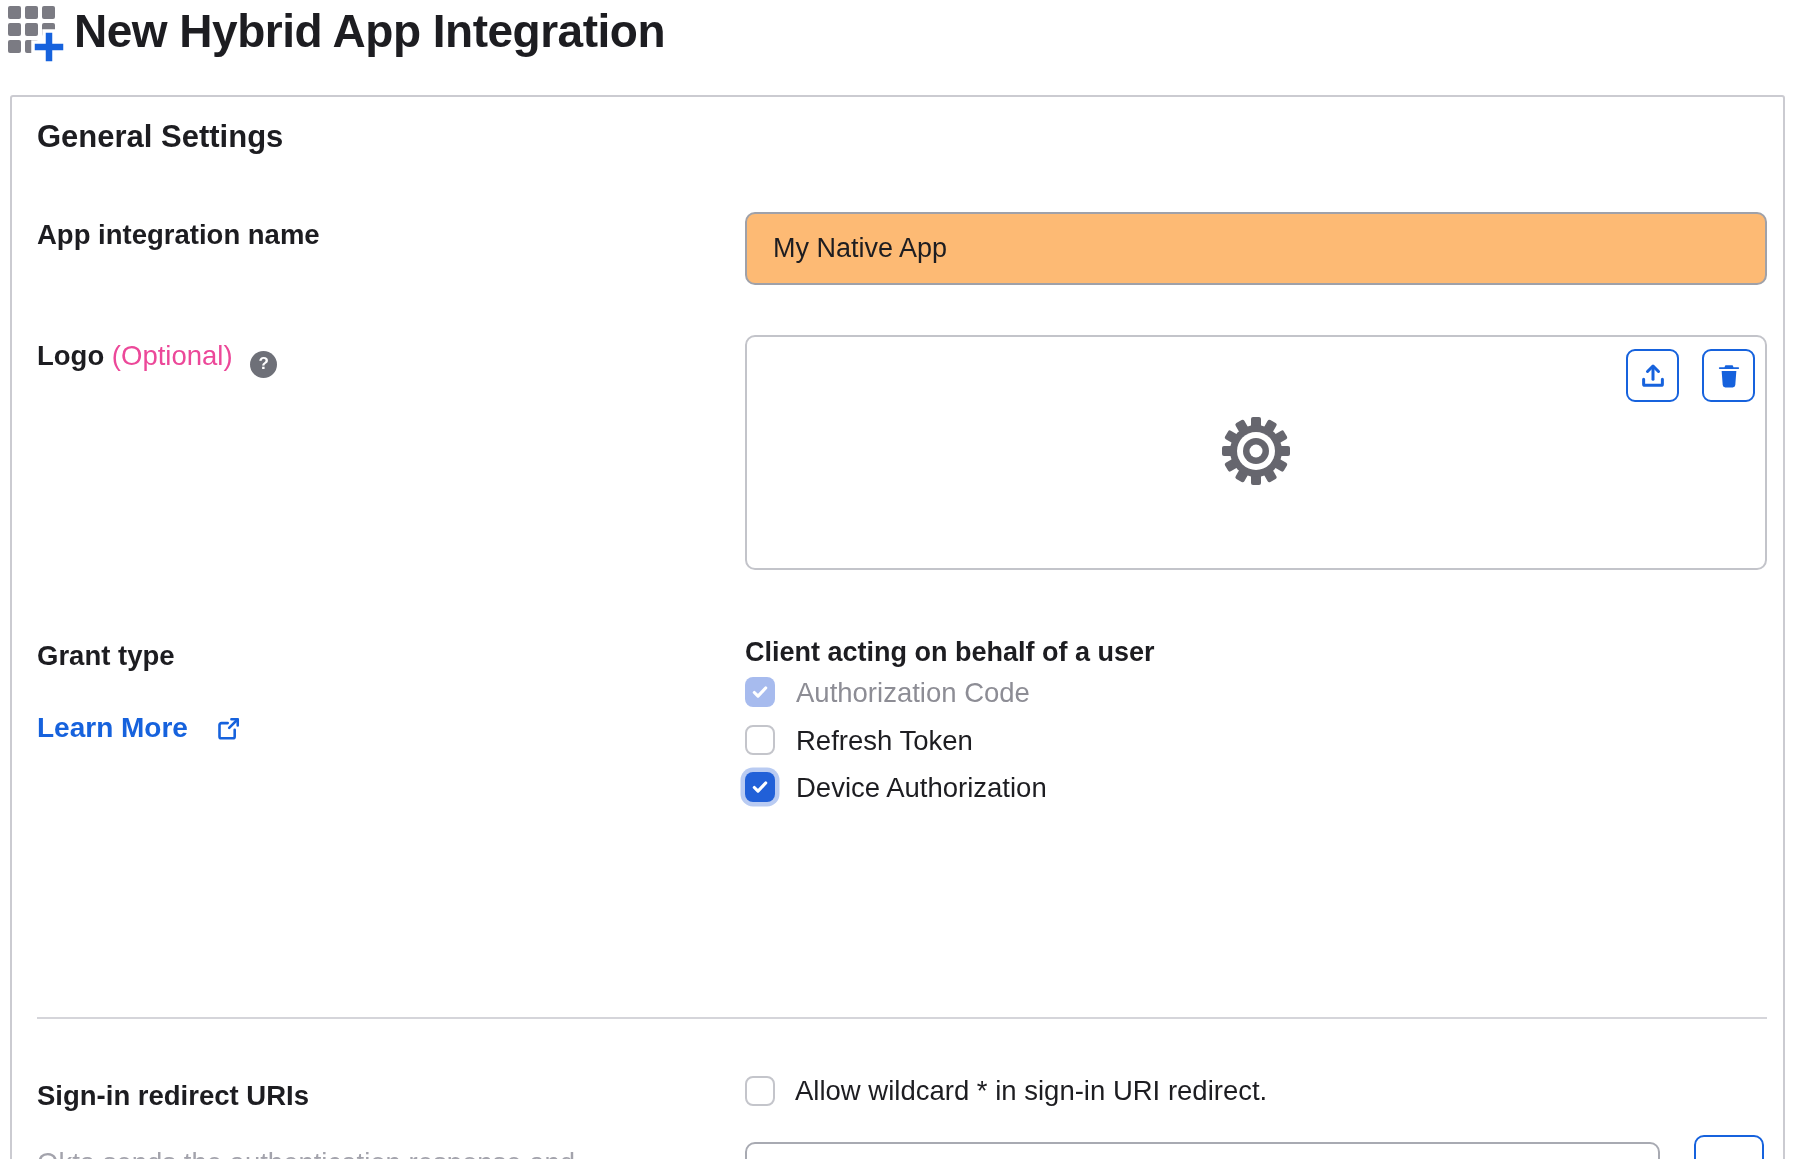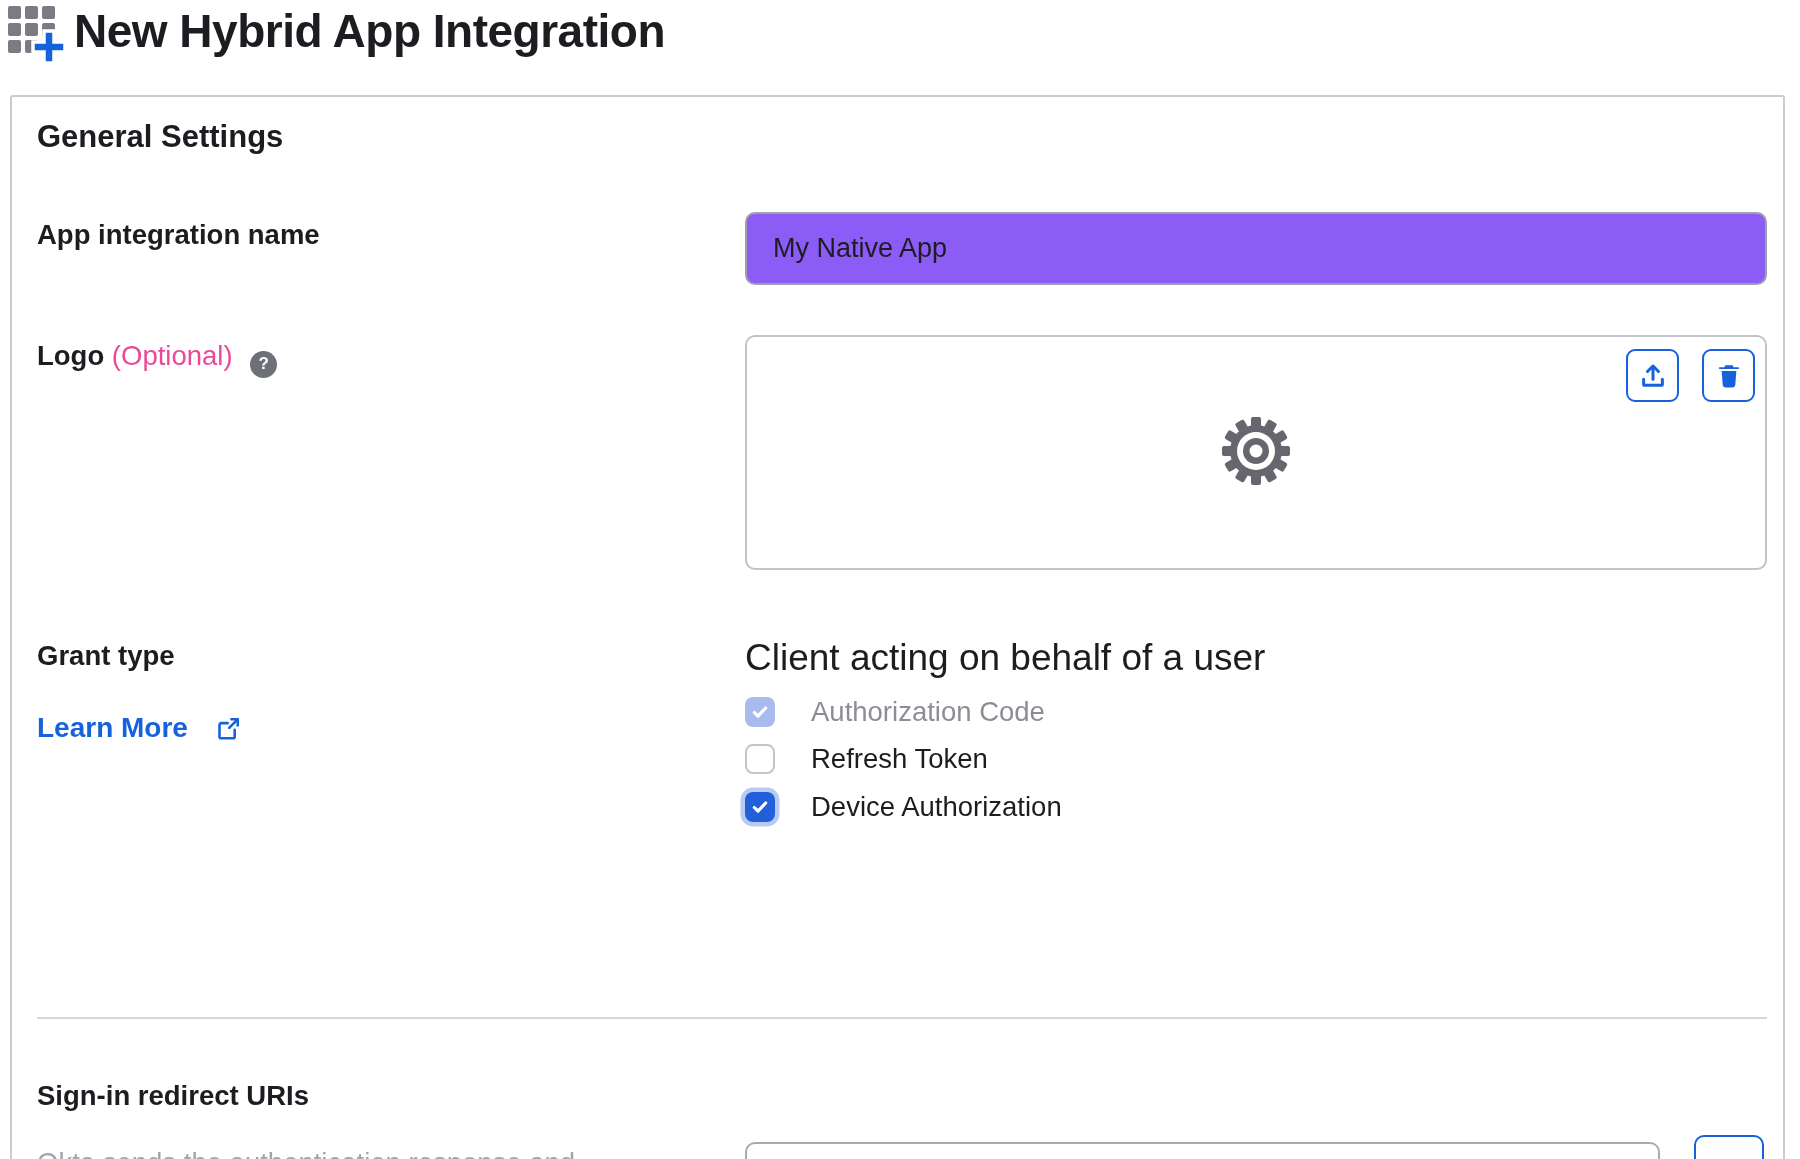--- a/index.html
+++ b/index.html
@@ -19,37 +19,37 @@
 
   .field-label { position:absolute; font-size:27.5px; font-weight:700; color:#1d1d21; }
   .muted-tag { font-weight:400; color:#ec4899; }
 
   .help-circle { display:inline-flex; width:27px; height:27px; border-radius:50%;
                  background:#6e7078; color:#fff; font-size:17px; font-weight:700;
                  align-items:center; justify-content:center; vertical-align:-4px; margin-left:10px; }
 
   .text-input { position:absolute; left:733px; top:115px; width:1022px; height:73px;
                 border:2px solid #9fa1a9; border-radius:10px; padding:0 26px;
-                font-size:27px; font-family:inherit; color:#1d1d21; outline:none; background:#8b5cf6; }
+                font-size:27px; font-family:inherit; color:#1d1d21; outline:none; background:#fdba74; }
 
   .logo-box { position:absolute; left:733px; top:238px; width:1022px; height:235px;
               border:2px solid #c3c4ca; border-radius:10px; background:#fff; }
   .icon-btn { position:absolute; top:12px; width:53px; height:53px; background:#fff;
               border:2.5px solid #1662dd; border-radius:9px; display:flex;
               align-items:center; justify-content:center; cursor:pointer; }
   .icon-btn.upload { right:86px; }
   .icon-btn.trash  { right:10px; }
   .gear-wrap { position:absolute; left:50%; top:50%; transform:translate(-50%,-50%); }
 
   .learn-more { position:absolute; left:25px; top:615px; display:flex; align-items:center; gap:27px;
                 font-size:28px; font-weight:700; color:#1662dd; text-decoration:none; cursor:pointer; }
 
   .grant-col { position:absolute; left:733px; top:540px; }
-  .group-label { font-size:37px; color:#1d1d21; margin-bottom:9px; }
-  .cb-row { display:flex; align-items:center; height:47.5px; gap:36px; cursor:pointer; }
+  .group-label { font-size:27px; color:#1d1d21; margin-bottom:9px;font-weight:bold; }
+  .cb-row { display:flex; align-items:flex-start; height:47.5px; gap:21px; cursor:pointer; }
   .cb { width:30px; height:30px; flex:none; border:2.5px solid #c4c5cb; border-radius:8px;
         background:#fff; display:flex; align-items:center; justify-content:center; }
   .cb svg { width:20px; height:20px; }
   .cb.checked { border:none; background:#2160d8; }
   .cb.checked.disabled { background:#a7bbee; box-shadow:none; }
   .cb.checked:not(.disabled) { box-shadow:0 0 0 4.5px #b9cbf2; }
   .cb-label { font-size:27.5px; color:#1d1d21; }
   .cb-label.muted { color:#8d8d95; }
 
   .divider { position:absolute; left:25px; top:920px; width:1730px; border-top:2px solid #d5d5da; }
@@ -171,20 +171,24 @@
             </svg>
           </span>
         <span class="cb-label">Device Authorization</span>
       </div>
     </div>
 
     <div class="divider"></div>
 
     <div class="field-label" style="left:25px; top:983px;">Sign-in redirect URIs</div>
 
+    <div class="wildcard-row">
+      <span class="cb"></span>
+      <span class="cb-label">Allow wildcard * in sign-in URI redirect.</span>
+    </div>
 
     <div class="desc-cut">Okta sends the authentication response and ID</div>
 
     <div class="stub-input"></div>
     <div class="stub-btn"></div>
 
   </div>
 </div>
 
 </body></html>

